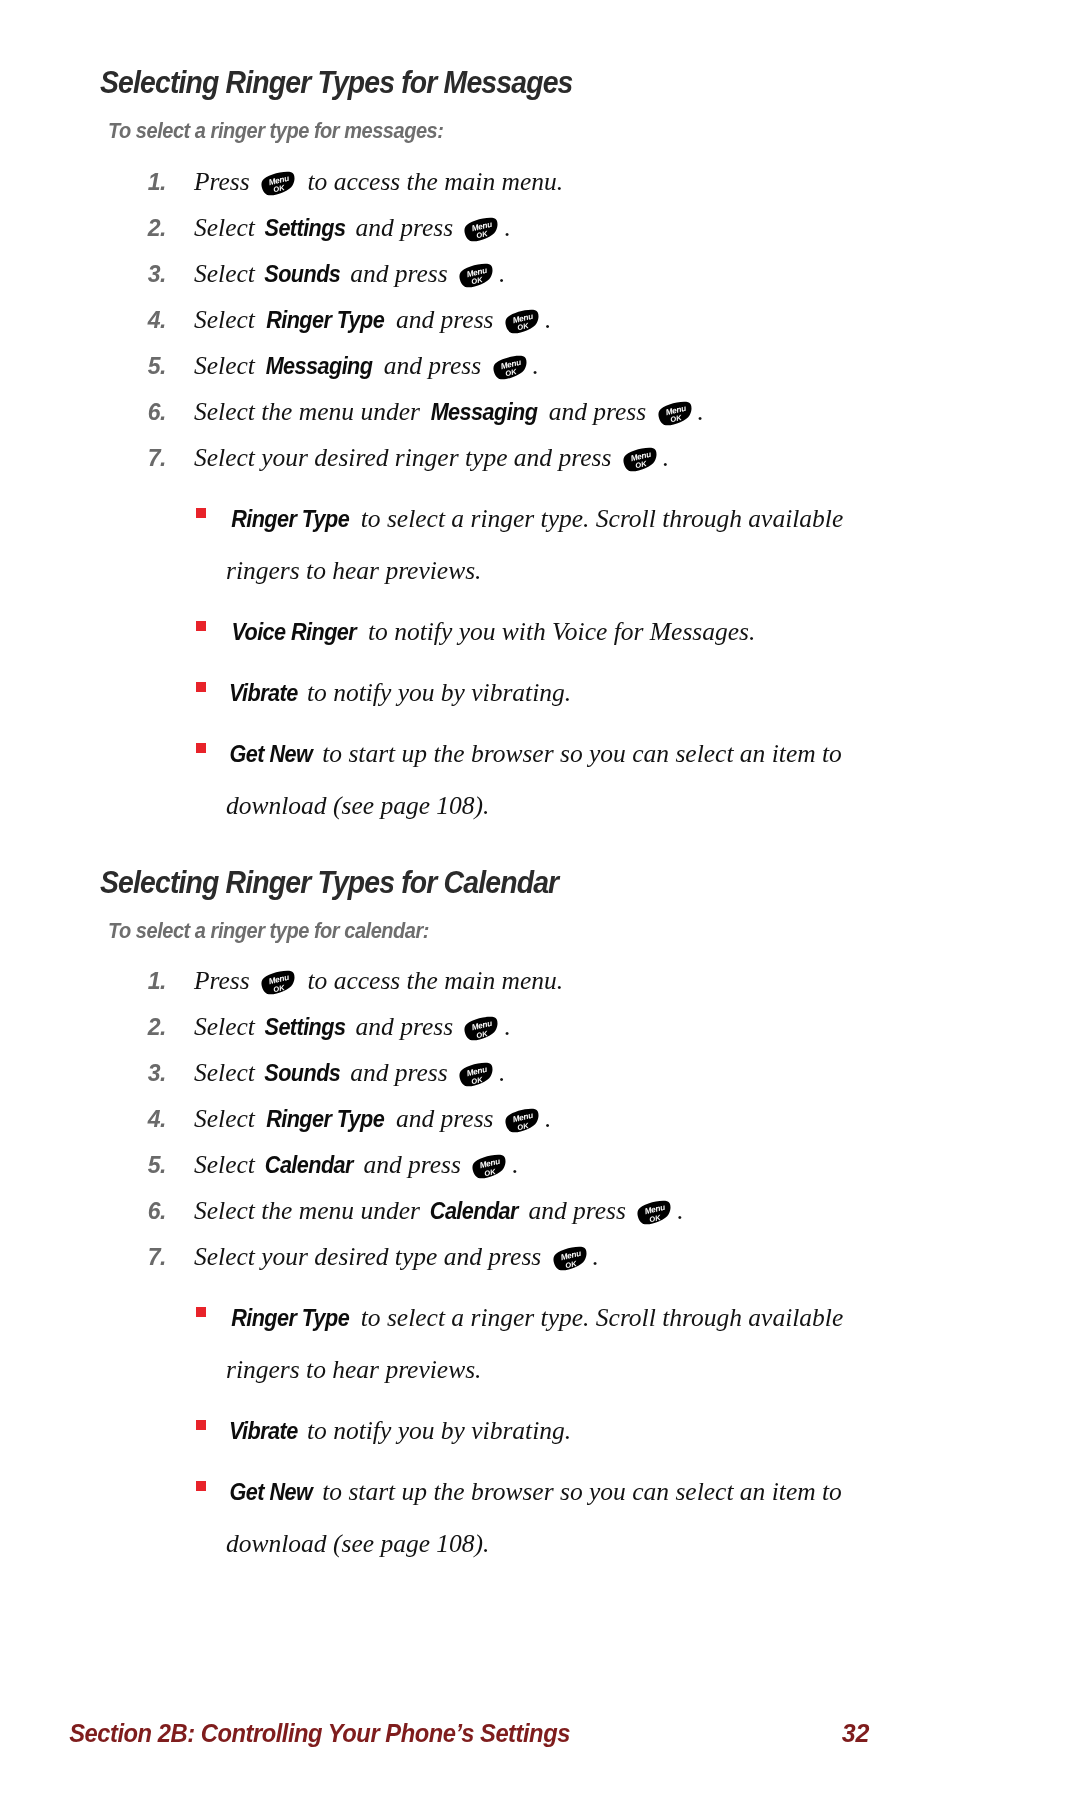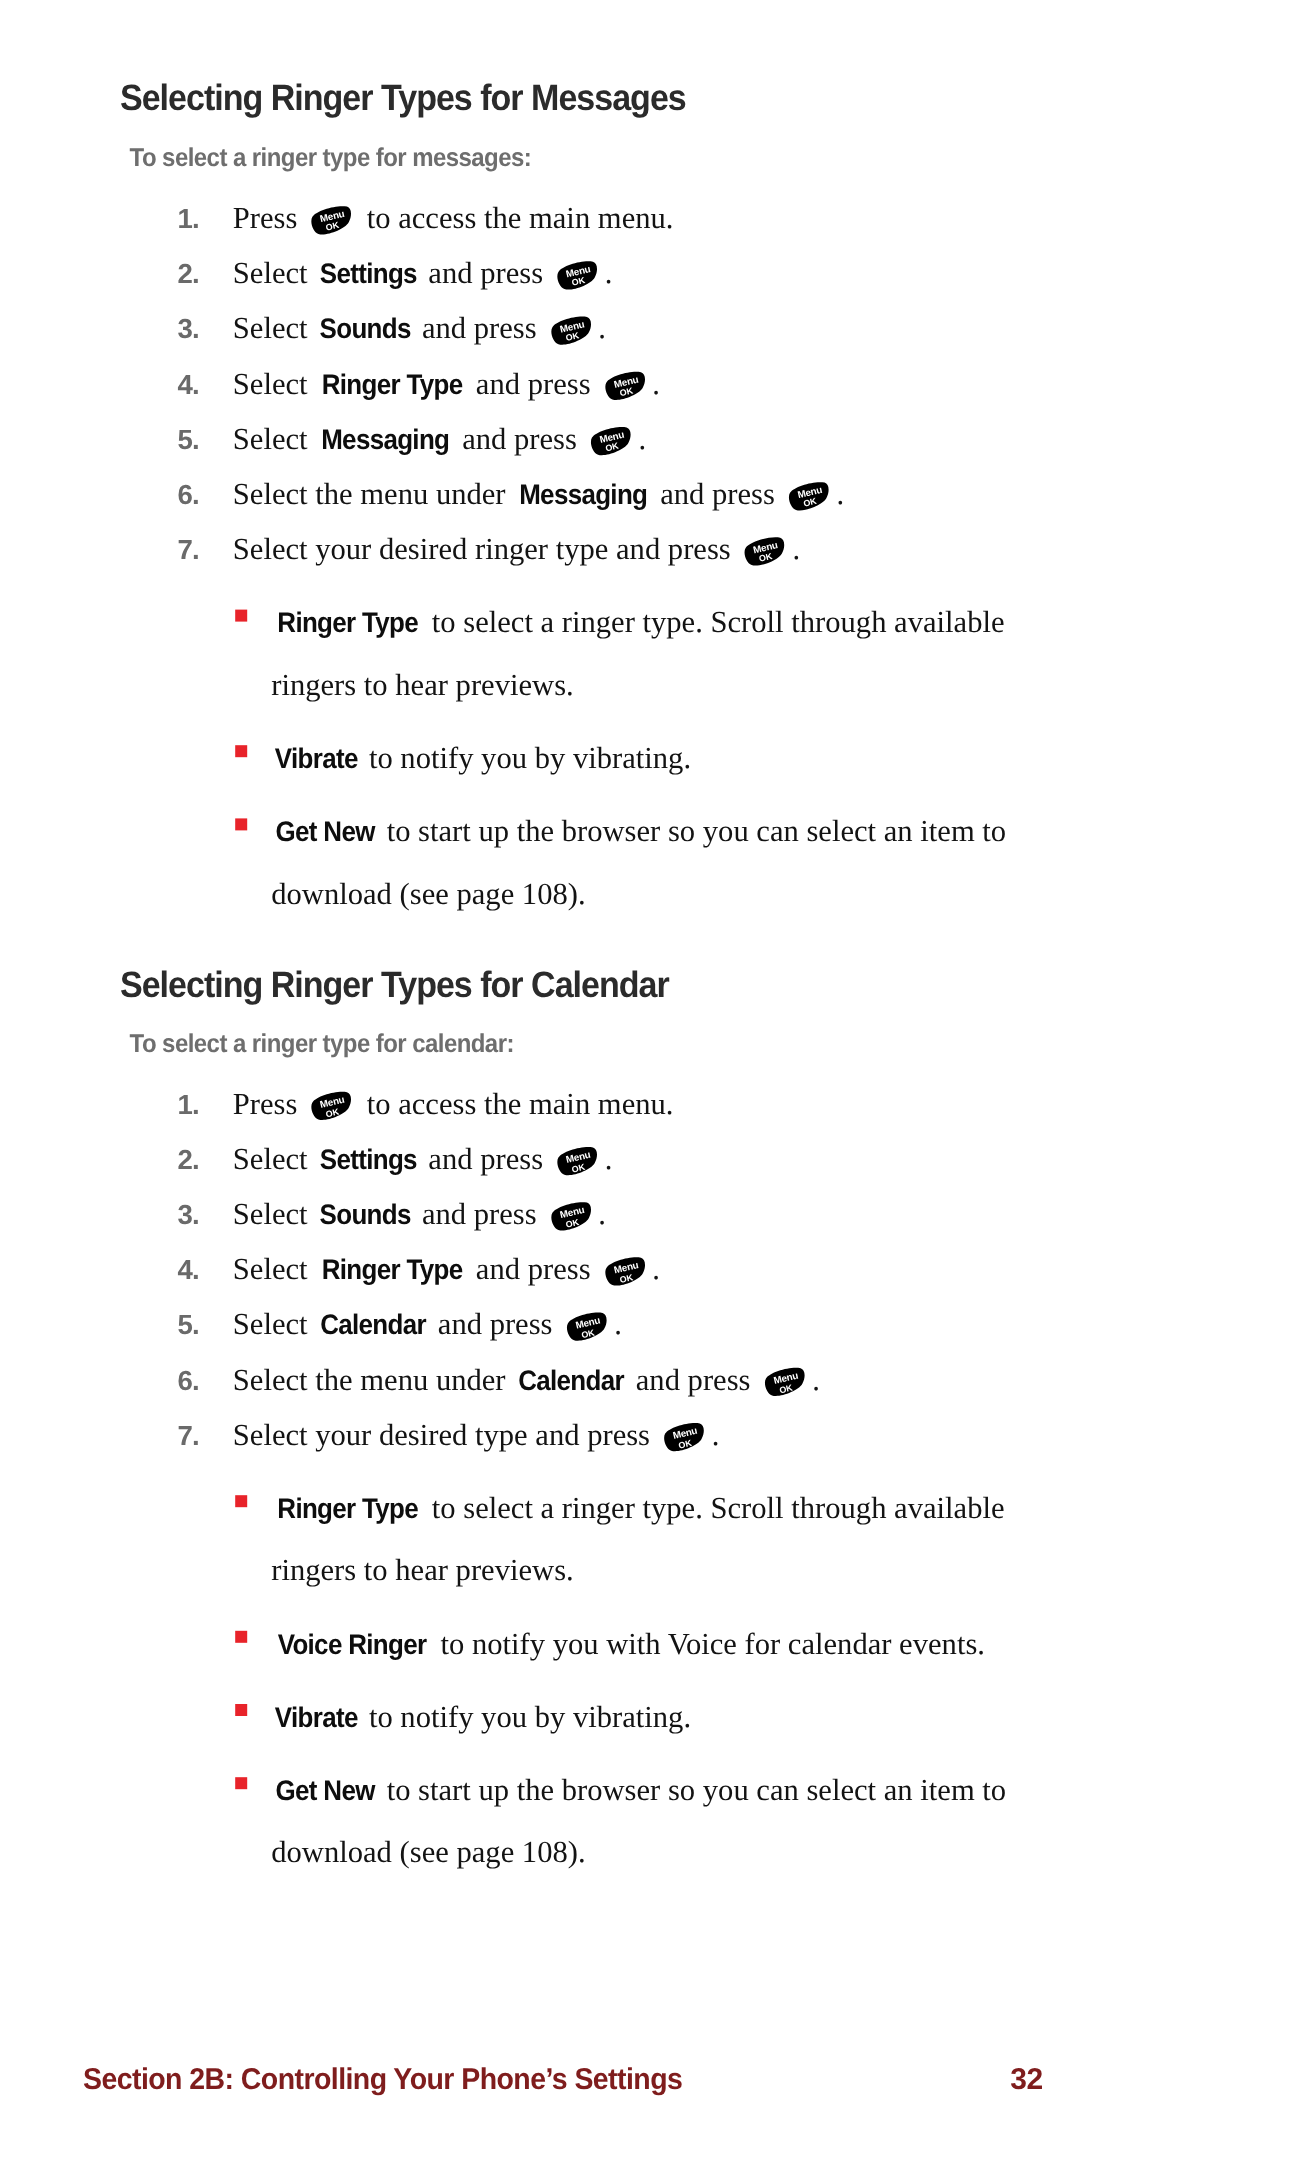--- a/index.html
+++ b/index.html
@@ -16,20 +16,21 @@
     overflow: hidden;
   }
 
   .page {
     position: absolute;
     left: 0; top: 0;
     width: 919px;
     height: 1800px;
     box-sizing: border-box;
     padding: 0;
+    font-style: italic;
   }
 
   
   .section-heading {
     font-family: "Liberation Sans", "DejaVu Sans", sans-serif;
     font-weight: bold;
     font-size: 30.5px;
     letter-spacing: -0.9px;
     color: #2b2b2b;
     line-height: 1.05;
@@ -201,20 +202,21 @@
                   </g>
                 </svg><span class="kt kt-menu">Menu</span><span class="kt kt-ok">OK</span></span>.</span></li>
           <li class="step"><span class="step-num">7.</span><span class="step-text">Select your desired ringer type and press <span class="menukey"><svg width="40" height="26" viewBox="0 0 40 26" aria-hidden="true">
                   <g transform="rotate(-13 20 13)">
                     <path d="M4.5 6.0 C 9 1.5, 27 0.6, 34.5 4.2 C 38 6.0, 37.2 12.5, 33 17.2 C 28.5 22.2, 12 24.5, 6.2 21.0 C 2.2 18.6, 1.2 9.3, 4.5 6.0 Z" fill="#000000"></path>
                   </g>
                 </svg><span class="kt kt-menu">Menu</span><span class="kt kt-ok">OK</span></span>.</span></li>
         </ol>
         <ul class="bullets" style="margin: 12px 0px 0px 96px;">
           <li class="bullet" style="margin-top: 0px;"><span class="bullet-marker" style="background: rgb(232, 35, 42);"></span><span><b class="term">Ringer Type</b> to select a ringer type. Scroll through available ringers to hear previews.</span></li>
+          <li class="bullet" style="margin-top: 9px;"><span class="bullet-marker" style="background: rgb(232, 35, 42);"></span><span><b class="term">Voice Ringer</b> to notify you with Voice for Messages.</span></li>
           <li class="bullet" style="margin-top: 9px;"><span class="bullet-marker" style="background: rgb(232, 35, 42);"></span><span><b class="term">Vibrate</b> to notify you by vibrating.</span></li>
           <li class="bullet" style="margin-top: 9px;"><span class="bullet-marker" style="background: rgb(232, 35, 42);"></span><span><b class="term">Get New</b> to start up the browser so you can select an item to download (see page 108).</span></li>
         </ul>
       </div>
       <div style="padding: 34px 50px 0px 100px;">
         <div class="section-heading">Selecting Ringer Types for Calendar</div>
         <div class="sub-heading" style="margin: 22px 0px 0px 8px;">To select a ringer type for calendar:</div>
         <ol class="steps" style="margin: 16px 0px 0px 32px;">
           <li class="step"><span class="step-num">1.</span><span class="step-text">Press <span class="menukey"><svg width="40" height="26" viewBox="0 0 40 26" aria-hidden="true">
                   <g transform="rotate(-13 20 13)">
@@ -247,21 +249,20 @@
                   </g>
                 </svg><span class="kt kt-menu">Menu</span><span class="kt kt-ok">OK</span></span>.</span></li>
           <li class="step"><span class="step-num">7.</span><span class="step-text">Select your desired type and press <span class="menukey"><svg width="40" height="26" viewBox="0 0 40 26" aria-hidden="true">
                   <g transform="rotate(-13 20 13)">
                     <path d="M4.5 6.0 C 9 1.5, 27 0.6, 34.5 4.2 C 38 6.0, 37.2 12.5, 33 17.2 C 28.5 22.2, 12 24.5, 6.2 21.0 C 2.2 18.6, 1.2 9.3, 4.5 6.0 Z" fill="#000000"></path>
                   </g>
                 </svg><span class="kt kt-menu">Menu</span><span class="kt kt-ok">OK</span></span>.</span></li>
         </ol>
         <ul class="bullets" style="margin: 12px 0px 0px 96px;">
           <li class="bullet" style="margin-top: 0px;"><span class="bullet-marker" style="background: rgb(232, 35, 42);"></span><span><b class="term">Ringer Type</b> to select a ringer type. Scroll through available ringers to hear previews.</span></li>
-          <li class="bullet" style="margin-top: 9px;"><span class="bullet-marker" style="background: rgb(232, 35, 42);"></span><span><b class="term">Voice Ringer</b> to notify you with Voice for calendar events.</span></li>
           <li class="bullet" style="margin-top: 9px;"><span class="bullet-marker" style="background: rgb(232, 35, 42);"></span><span><b class="term">Vibrate</b> to notify you by vibrating.</span></li>
           <li class="bullet" style="margin-top: 9px;"><span class="bullet-marker" style="background: rgb(232, 35, 42);"></span><span><b class="term">Get New</b> to start up the browser so you can select an item to download (see page 108).</span></li>
         </ul>
       </div>
     </div>
 
   <div class="footer">
     <div class="footer-title">Section 2B: Controlling Your Phone’s Settings</div>
     <div class="footer-page">32</div>
   </div>

